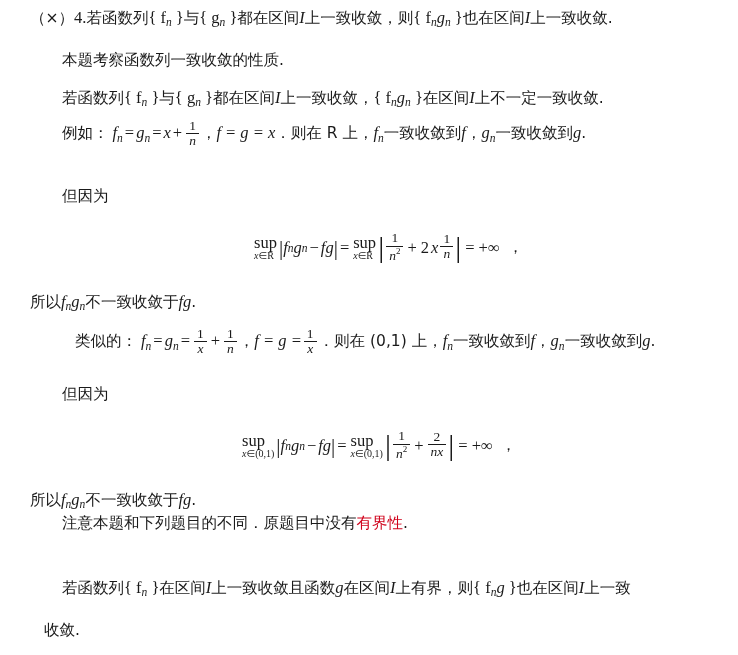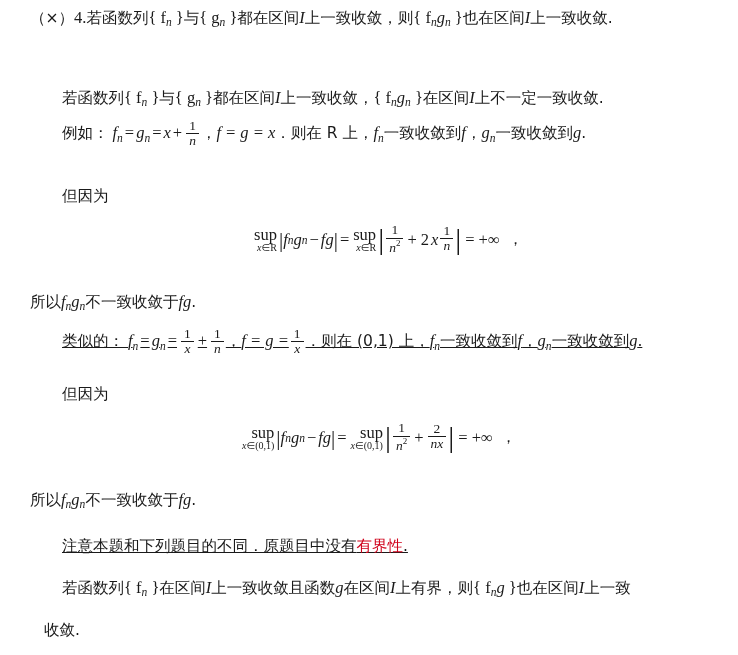--- a/index.html
+++ b/index.html
@@ -74,24 +74,24 @@
     display: block;
     border-top: 1px solid #1a1a1a;
     padding: 0 3px;
   }
   .frac .num i, .frac .den i {
     font-style: italic;
   }
   
   .suplim {
     display: inline-block;
-    text-align: right;
+    text-align: left;
     vertical-align: middle;
     line-height: 1.05;
-    margin: 4px 2px;
+    margin: 12px 2px;
   }
   .suplim .top {
     display: block;
     font-size: 16.5px;
     font-family: "Liberation Serif", serif;
   }
   .suplim .bot {
     display: block;
     font-size: 10px;
     font-family: "Liberation Serif", serif;
@@ -126,20 +126,23 @@
 </style>
 </head>
 <body>
 
 <div class="page">
 
   <div class="line" style="left:30px; top:8px;">
     <span class="cn">（×）</span><span class="mn">4.</span><span class="cn">若函数列</span><span class="mn">{ f</span><span class="sub">n</span><span class="mn"> }</span><span class="cn">与</span><span class="mn">{ g</span><span class="sub">n</span><span class="mn"> }</span><span class="cn">都在区间</span><span class="mi">I</span><span class="cn">上一致收敛，则</span><span class="mn">{ f</span><span class="sub">n</span><span class="mi">g</span><span class="sub">n</span><span class="mn"> }</span><span class="cn">也在区间</span><span class="mi">I</span><span class="cn">上一致收敛.</span>
   </div>
 
+  <div class="line" style="left:62px; top:50px;">
+    <span class="cn">本题考察函数列一致收敛的性质.</span>
+  </div>
 
   <div class="line" style="left:62px; top:88px;">
     <span class="cn">若函数列</span><span class="mn">{ f</span><span class="sub">n</span><span class="mn"> }</span><span class="cn">与</span><span class="mn">{ g</span><span class="sub">n</span><span class="mn"> }</span><span class="cn">都在区间</span><span class="mi">I</span><span class="cn">上一致收敛，</span><span class="mn">{ f</span><span class="sub">n</span><span class="mi">g</span><span class="sub">n</span><span class="mn"> }</span><span class="cn">在区间</span><span class="mi">I</span><span class="cn">上不一定一致收敛.</span>
   </div>
 
   <div class="line" style="left:62px; top:120px;">
     <span class="cn">例如：</span>
     <span class="mi">f</span><span class="sub">n</span><span class="op">=</span><span class="mi">g</span><span class="sub">n</span><span class="op">=</span><span class="mi">x</span><span class="op">+</span><span class="frac"><span class="num">1</span><span class="den"><i>n</i></span></span><span class="cn">，</span><span class="mi">f = g = x</span><span class="cn">．</span><span class="cn">则在 R 上，</span><span class="mi">f</span><span class="sub">n</span><span class="cn">一致收敛到</span><span class="mi">f</span><span class="cn">，</span><span class="mi">g</span><span class="sub">n</span><span class="cn">一致收敛到</span><span class="mi">g</span><span class="cn">.</span>
   </div>
 
@@ -180,21 +183,21 @@
       <span class="bigbar">|</span>
       <span class="mn" style="padding-left:4px;">= +∞</span>
       <span class="cn" style="padding-left:8px;">，</span>
     </span>
   </div>
 
   <div class="line" style="left:30px; top:292px;">
     <span class="cn">所以</span><span class="mi">f</span><span class="sub">n</span><span class="mi">g</span><span class="sub">n</span><span class="cn">不一致收敛于</span><span class="mi">fg</span><span class="cn">.</span>
   </div>
 
-  <div class="line" style="left:62px; top:328px;text-decoration:underline;">
+  <div class="line" style="left:75px; top:328px;">
     <span class="cn">类似的：</span>
     <span class="mi">f</span><span class="sub">n</span><span class="op">=</span><span class="mi">g</span><span class="sub">n</span><span class="op">=</span><span class="frac"><span class="num">1</span><span class="den"><i>x</i></span></span><span class="op">+</span><span class="frac"><span class="num">1</span><span class="den"><i>n</i></span></span><span class="cn">，</span><span class="mi">f = g =</span><span class="frac"><span class="num">1</span><span class="den"><i>x</i></span></span><span class="cn">．</span><span class="cn">则在 (0,1) 上，</span><span class="mi">f</span><span class="sub">n</span><span class="cn">一致收敛到</span><span class="mi">f</span><span class="cn">，</span><span class="mi">g</span><span class="sub">n</span><span class="cn">一致收敛到</span><span class="mi">g</span><span class="cn">.</span>
   </div>
 
   <div class="line" style="left:62px; top:384px;">
     <span class="cn">但因为</span>
   </div>
 
   <div class="formula" style="left:240px; top:420px;">
     <span class="center-row">
@@ -228,21 +231,21 @@
       <span class="bigbar">|</span>
       <span class="mn" style="padding-left:4px;">= +∞</span>
       <span class="cn" style="padding-left:8px;">，</span>
     </span>
   </div>
 
   <div class="line" style="left:30px; top:490px;">
     <span class="cn">所以</span><span class="mi">f</span><span class="sub">n</span><span class="mi">g</span><span class="sub">n</span><span class="cn">不一致收敛于</span><span class="mi">fg</span><span class="cn">.</span>
   </div>
 
-  <div class="line" style="left:62px; top:536px;text-decoration:underline;">
+  <div class="line" style="left:62px; top:513px;">
     <span class="cn">注意本题和下列题目的不同．原题目中没有</span><span class="cn red">有界性</span><span class="cn">.</span>
   </div>
 
   <div class="line" style="left:62px; top:578px;">
     <span class="cn">若函数列</span><span class="mn">{ f</span><span class="sub">n</span><span class="mn"> }</span><span class="cn">在区间</span><span class="mi">I</span><span class="cn">上一致收敛且函数</span><span class="mi">g</span><span class="cn">在区间</span><span class="mi">I</span><span class="cn">上有界，则</span><span class="mn">{ f</span><span class="sub">n</span><span class="mi">g</span><span class="mn"> }</span><span class="cn">也在区间</span><span class="mi">I</span><span class="cn">上一致</span>
   </div>
 
   <div class="line" style="left:44px; top:620px;">
     <span class="cn">收敛.</span>
   </div>

